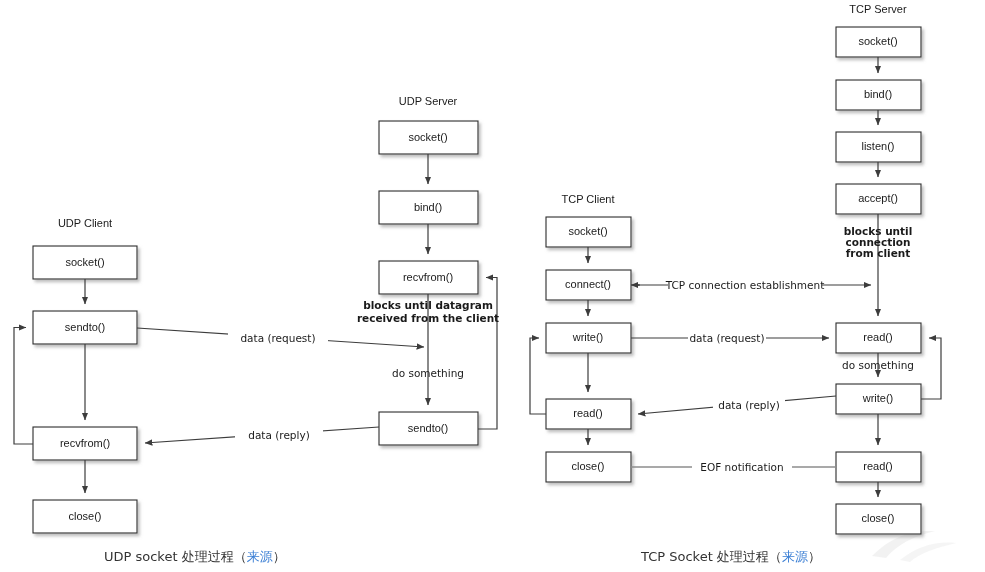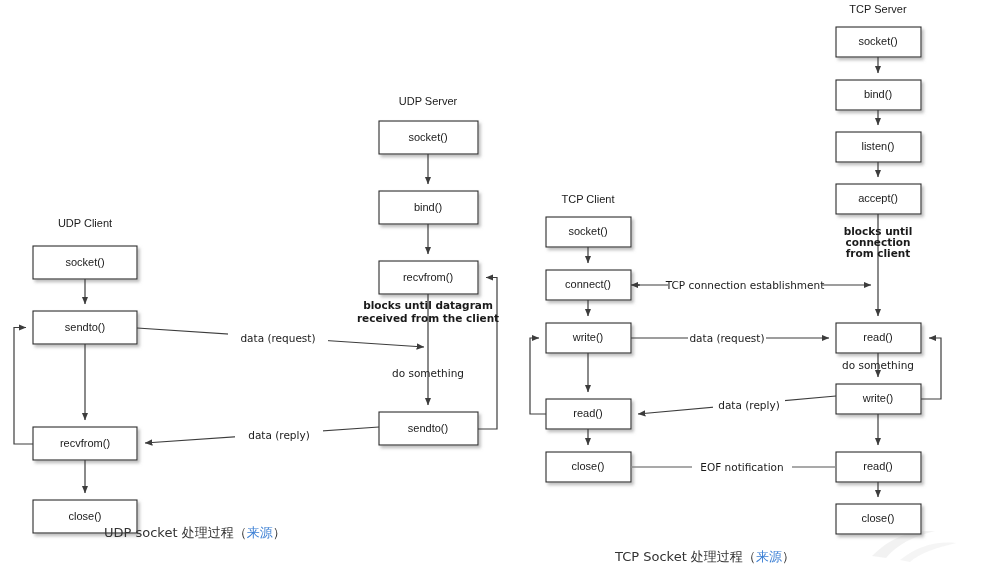--- a/index.html
+++ b/index.html
@@ -71,22 +71,22 @@
   .caption {
     position: absolute;
     font-family: "DejaVu Sans", "Liberation Sans", sans-serif;
     font-size: 13px;
     color: #333333;
     white-space: nowrap;
   }
   .caption .src-link {
     color: #3b7fd4;
   }
-  #caption-udp { left: 104px; top: 524px; }
-  #caption-tcp { left: 615px; top: 548px; text-align: center; }
+  #caption-udp { left: 104px; top: 548px; }
+  #caption-tcp { left: 641px; top: 548px; text-align: center; }
 </style>
 </head>
 <body>
 
 <svg id="canvas" viewBox="0 0 985 572">
   <defs>
     <marker id="arrow" markerWidth="9" markerHeight="9" refX="7.4" refY="3.2" orient="auto" markerUnits="userSpaceOnUse">
       <path d="M0,0 L7.6,3.2 L0,6.4 z" fill="#3c3c3c"></path>
     </marker>
     <marker id="arrow-grey" markerWidth="9" markerHeight="9" refX="7.4" refY="3.2" orient="auto" markerUnits="userSpaceOnUse">

